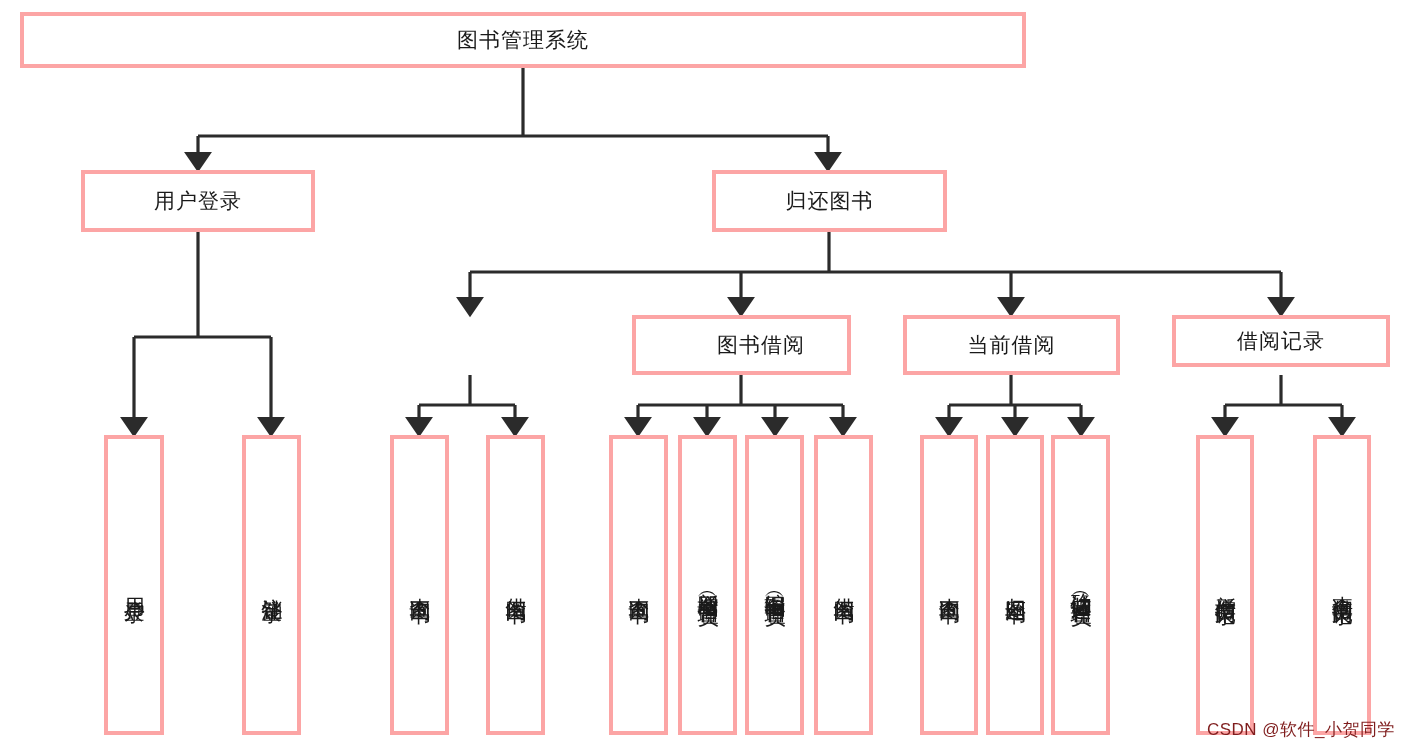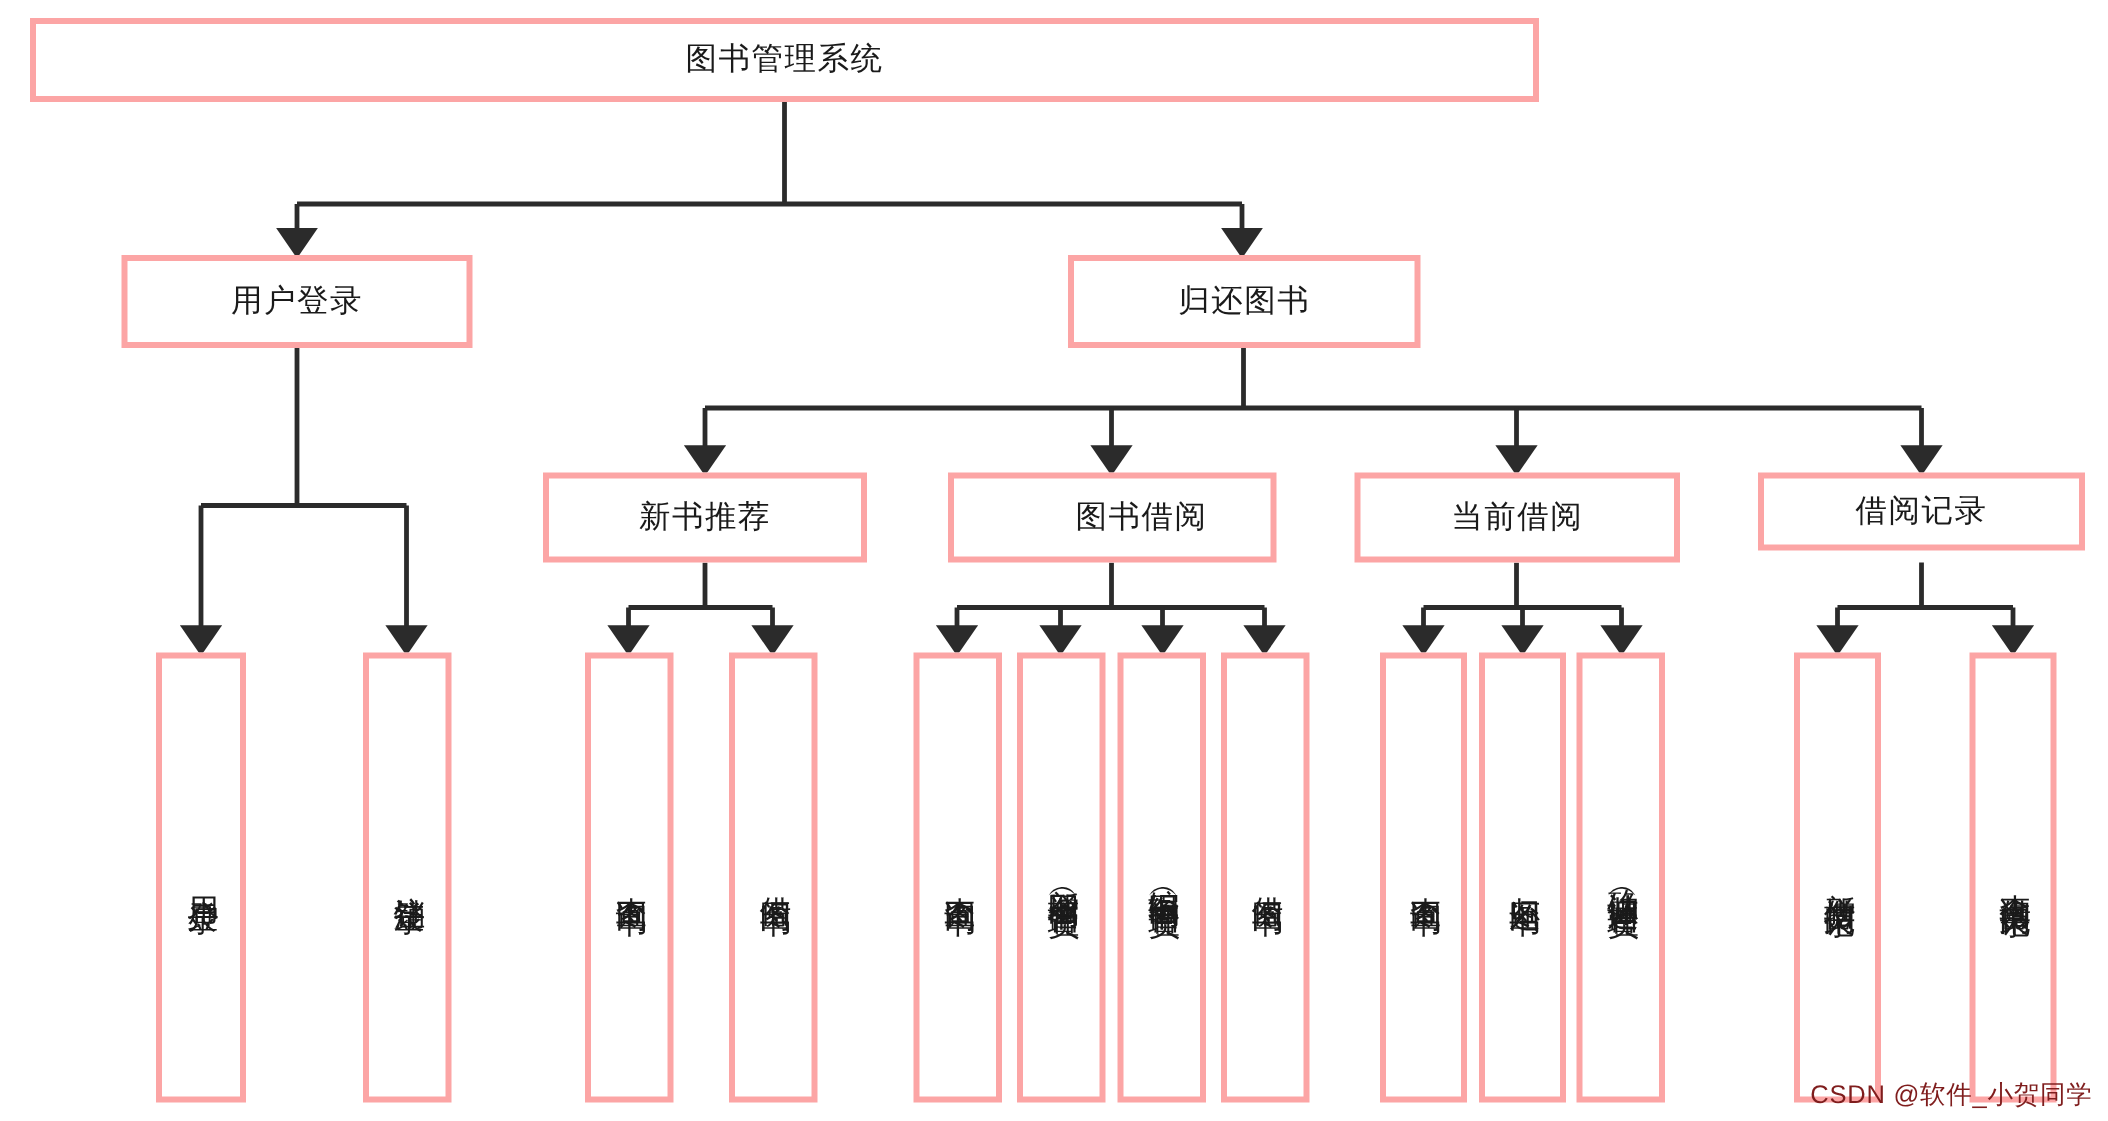--- a/index.html
+++ b/index.html
@@ -125,23 +125,20 @@
     <span class="hlabel">图书管理系统</span>
   </div>
 
   <div class="node horizontal" style="left:81px; top:170px; width:234px; height:62px;">
     <span class="hlabel">用户登录</span>
   </div>
   <div class="node horizontal" style="left:712px; top:170px; width:235px; height:62px;">
     <span class="hlabel">归还图书</span>
   </div>
 
-  <div class="node horizontal" style="left:362px; top:315px; width:216px; height:60px;">
-    <span class="hlabel">新书推荐</span>
-  </div>
   <div class="node horizontal" style="left:632px; top:315px; width:219px; height:60px;padding-left:39px;">
     <span class="hlabel">图书借阅</span>
   </div>
   <div class="node horizontal" style="left:903px; top:315px; width:217px; height:60px;">
     <span class="hlabel">当前借阅</span>
   </div>
   <div class="node horizontal" style="left:1172px; top:315px; width:218px; height:52px;">
     <span class="hlabel">借阅记录</span>
   </div>
 

